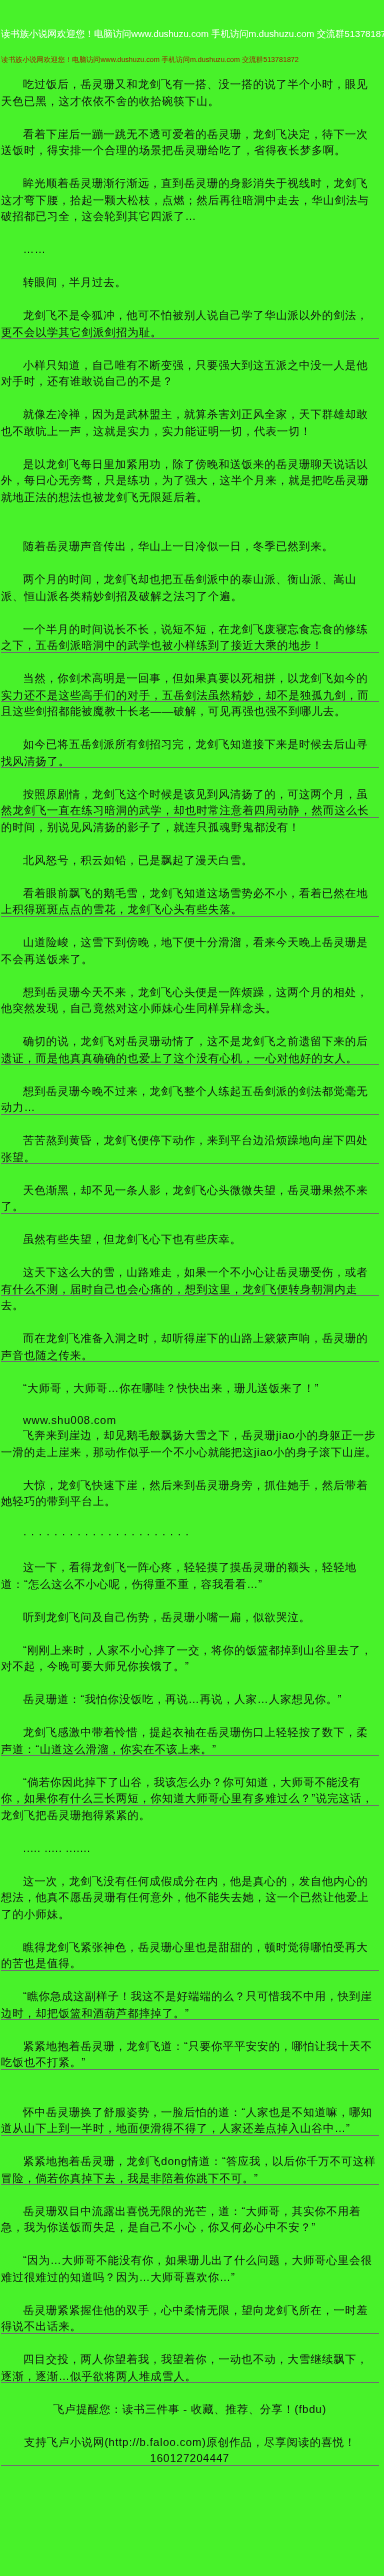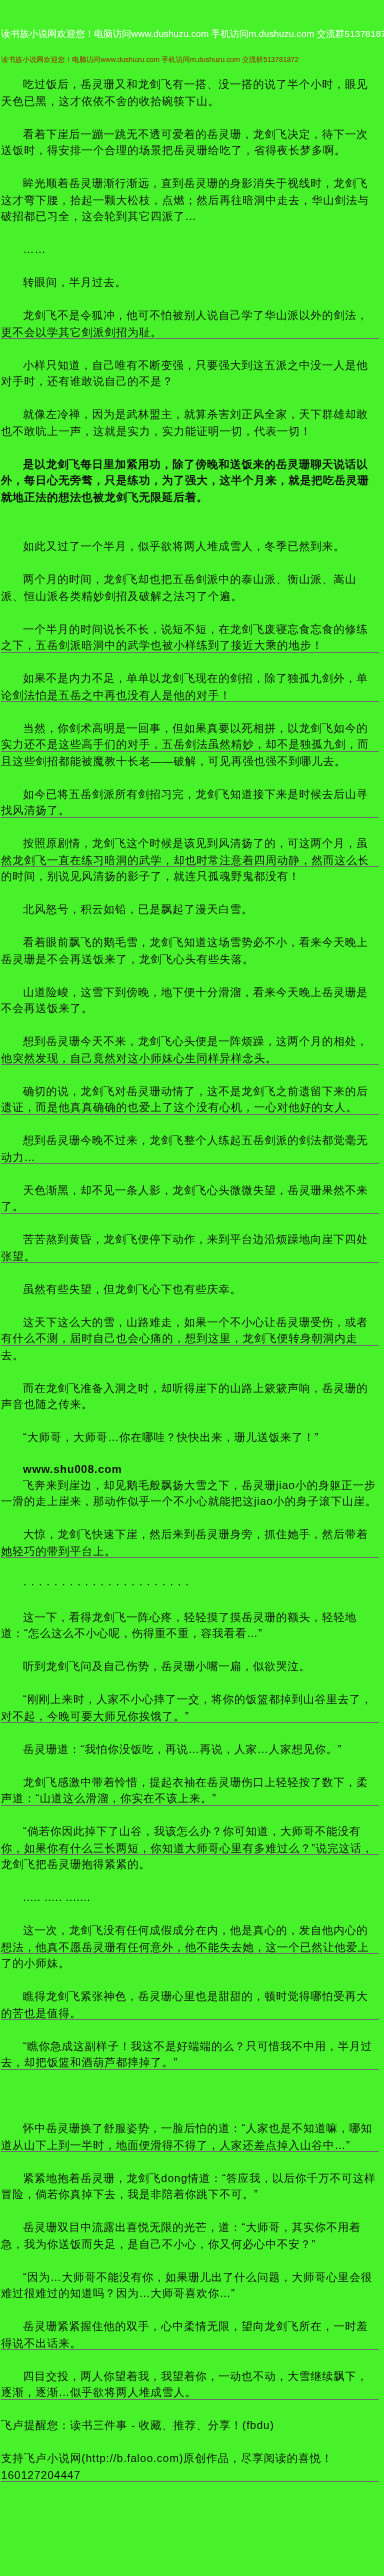--- a/index.html
+++ b/index.html
@@ -32,76 +32,76 @@
     line-height:16.5px;
     color:#111111;
     text-indent:2em;
     letter-spacing:0.5px;
     background-image:repeating-linear-gradient(
       to bottom,
       transparent 0px, transparent 15px,
       #6f6f6f 15px, #6f6f6f 15.4px,
       transparent 15.4px, transparent 16.5px);
   }
-  p.para.tight{margin-bottom:0;font-weight:bold;}
+  p.para.tight{margin-bottom:0;}
   p.para.blank{min-height:16.5px;}
   p.para.plain{background:none;}
   p.para.small{font-size:11px;line-height:14.3px;}
-  p.para.noindent{text-indent:0;}
+  p.para.noindent{text-indent:0;text-align:center;}
 </style>
 </head>
 <body>
 
 <div class="hdr1">读书族小说网欢迎您！电脑访问www.dushuzu.com 手机访问m.dushuzu.com 交流群513781872</div>
 <div class="hdr2">读书族小说网欢迎您！电脑访问www.dushuzu.com 手机访问m.dushuzu.com 交流群513781872</div>
 
 <div class="content" id="content">
     <p class="para">吃过饭后，岳灵珊又和龙剑飞有一搭、没一搭的说了半个小时，眼见天色已黑，这才依依不舍的收拾碗筷下山。</p>
     <p class="para">看着下崖后一蹦一跳无不透可爱着的岳灵珊，龙剑飞决定，待下一次送饭时，得安排一个合理的场景把岳灵珊给吃了，省得夜长梦多啊。</p>
     <p class="para">眸光顺着岳灵珊渐行渐远，直到岳灵珊的身影消失于视线时，龙剑飞这才弯下腰，拾起一颗大松枝，点燃；然后再往暗洞中走去，华山剑法与破招都已习全，这会轮到其它四派了…</p>
     <p class="para">……</p>
     <p class="para">转眼间，半月过去。</p>
     <p class="para">龙剑飞不是令狐冲，他可不怕被别人说自己学了华山派以外的剑法，更不会以学其它剑派剑招为耻。</p>
     <p class="para">小样只知道，自己唯有不断变强，只要强大到这五派之中没一人是他对手时，还有谁敢说自己的不是？</p>
     <p class="para">就像左冷禅，因为是武林盟主，就算杀害刘正风全家，天下群雄却敢也不敢吭上一声，这就是实力，实力能证明一切，代表一切！</p>
     <p class="para tight">是以龙剑飞每日里加紧用功，除了傍晚和送饭来的岳灵珊聊天说话以外，每日心无旁骛，只是练功，为了强大，这半个月来，就是把吃岳灵珊就地正法的想法也被龙剑飞无限延后着。</p>
     <p class="para blank">&nbsp;</p>
-    <p class="para">如此又过了一个半月，似乎欲将两人堆成雪人，冬季已然到来。</p>
+    <p class="para">随着岳灵珊声音传出，华山上一日冷似一日，冬季已然到来。</p>
     <p class="para">两个月的时间，龙剑飞却也把五岳剑派中的泰山派、衡山派、嵩山派、恒山派各类精妙剑招及破解之法习了个遍。</p>
     <p class="para">一个半月的时间说长不长，说短不短，在龙剑飞废寝忘食忘食的修练之下，五岳剑派暗洞中的武学也被小样练到了接近大乘的地步！</p>
-    <p class="para">如果不是内力不足，单单以龙剑飞现在的剑招，除了独孤九剑外，单论剑法怕是五岳之中再也没有人是他的对手！</p>
     <p class="para">当然，你剑术高明是一回事，但如果真要以死相拼，以龙剑飞如今的实力还不是这些高手们的对手，五岳剑法虽然精妙，却不是独孤九剑，而且这些剑招都能被魔教十长老——破解，可见再强也强不到哪儿去。</p>
     <p class="para">如今已将五岳剑派所有剑招习完，龙剑飞知道接下来是时候去后山寻找风清扬了。</p>
     <p class="para">按照原剧情，龙剑飞这个时候是该见到风清扬了的，可这两个月，虽然龙剑飞一直在练习暗洞的武学，却也时常注意着四周动静，然而这么长的时间，别说见风清扬的影子了，就连只孤魂野鬼都没有！</p>
     <p class="para">北风怒号，积云如铅，已是飘起了漫天白雪。</p>
-    <p class="para">看着眼前飘飞的鹅毛雪，龙剑飞知道这场雪势必不小，看来今天晚上岳灵珊是不会再送饭来了，龙剑飞心头有些失落。</p>
+    <p class="para">看着眼前飘飞的鹅毛雪，龙剑飞知道这场雪势必不小，看着已然在地上积得斑斑点点的雪花，龙剑飞心头有些失落。</p>
     <p class="para">山道险峻，这雪下到傍晚，地下便十分滑溜，看来今天晚上岳灵珊是不会再送饭来了。</p>
     <p class="para">想到岳灵珊今天不来，龙剑飞心头便是一阵烦躁，这两个月的相处，他突然发现，自己竟然对这小师妹心生同样异样念头。</p>
     <p class="para">确切的说，龙剑飞对岳灵珊动情了，这不是龙剑飞之前遗留下来的后遗证，而是他真真确确的也爱上了这个没有心机，一心对他好的女人。</p>
     <p class="para">想到岳灵珊今晚不过来，龙剑飞整个人练起五岳剑派的剑法都觉毫无动力…</p>
+    <p class="para">苦苦熬到黄昏，龙剑飞便停下动作，来到平台边沿烦躁地向崖下四处张望。</p>
     <p class="para">天色渐黑，却不见一条人影，龙剑飞心头微微失望，岳灵珊果然不来了。</p>
-    <p class="para">苦苦熬到黄昏，龙剑飞便停下动作，来到平台边沿烦躁地向崖下四处张望。</p>
     <p class="para">虽然有些失望，但龙剑飞心下也有些庆幸。</p>
     <p class="para">这天下这么大的雪，山路难走，如果一个不小心让岳灵珊受伤，或者有什么不测，届时自己也会心痛的，想到这里，龙剑飞便转身朝洞内走去。</p>
     <p class="para">而在龙剑飞准备入洞之时，却听得崖下的山路上簌簌声响，岳灵珊的声音也随之传来。</p>
     <p class="para">“大师哥，大师哥…你在哪哇？快快出来，珊儿送饭来了！”</p>
     <p class="para plain small tight">www.shu008.com</p>
     <p class="para">飞奔来到崖边，却见鹅毛般飘扬大雪之下，岳灵珊jiao小的身躯正一步一滑的走上崖来，那动作似乎一个不小心就能把这jiao小的身子滚下山崖。</p>
     <p class="para">大惊，龙剑飞快速下崖，然后来到岳灵珊身旁，抓住她手，然后带着她轻巧的带到平台上。</p>
     <p class="para">· · · · · · · · · · · · · · · · · · · · · ·</p>
     <p class="para">这一下，看得龙剑飞一阵心疼，轻轻摸了摸岳灵珊的额头，轻轻地道：“怎么这么不小心呢，伤得重不重，容我看看…”</p>
     <p class="para">听到龙剑飞问及自己伤势，岳灵珊小嘴一扁，似欲哭泣。</p>
     <p class="para">“刚刚上来时，人家不小心摔了一交，将你的饭篮都掉到山谷里去了，对不起，今晚可要大师兄你挨饿了。”</p>
     <p class="para">岳灵珊道：“我怕你没饭吃，再说…再说，人家…人家想见你。”</p>
     <p class="para">龙剑飞感激中带着怜惜，提起衣袖在岳灵珊伤口上轻轻按了数下，柔声道：“山道这么滑溜，你实在不该上来。”</p>
     <p class="para">“倘若你因此掉下了山谷，我该怎么办？你可知道，大师哥不能没有你，如果你有什么三长两短，你知道大师哥心里有多难过么？”说完这话，龙剑飞把岳灵珊抱得紧紧的。</p>
     <p class="para">..... ..... .......</p>
     <p class="para">这一次，龙剑飞没有任何成假成分在内，他是真心的，发自他内心的想法，他真不愿岳灵珊有任何意外，他不能失去她，这一个已然让他爱上了的小师妹。</p>
     <p class="para">瞧得龙剑飞紧张神色，岳灵珊心里也是甜甜的，顿时觉得哪怕受再大的苦也是值得。</p>
-    <p class="para">“瞧你急成这副样子！我这不是好端端的么？只可惜我不中用，半月过去，却把饭篮和酒葫芦都摔掉了。”</p>
+    <p class="para">“瞧你急成这副样子！我这不是好端端的么？只可惜我不中用，快到崖边时，却把饭篮和酒葫芦都摔掉了。”</p>
+    <p class="para tight">紧紧地抱着岳灵珊，龙剑飞道：“只要你平平安安的，哪怕让我十天不吃饭也不打紧。”</p>
     <p class="para blank">&nbsp;</p>
     <p class="para">怀中岳灵珊换了舒服姿势，一脸后怕的道：“人家也是不知道嘛，哪知道从山下上到一半时，地面便滑得不得了，人家还差点掉入山谷中…”</p>
     <p class="para">紧紧地抱着岳灵珊，龙剑飞dong情道：“答应我，以后你千万不可这样冒险，倘若你真掉下去，我是非陪着你跳下不可。”</p>
     <p class="para">岳灵珊双目中流露出喜悦无限的光芒，道：“大师哥，其实你不用着急，我为你送饭而失足，是自己不小心，你又何必心中不安？”</p>
     <p class="para">“因为…大师哥不能没有你，如果珊儿出了什么问题，大师哥心里会很难过很难过的知道吗？因为…大师哥喜欢你…”</p>
     <p class="para">岳灵珊紧紧握住他的双手，心中柔情无限，望向龙剑飞所在，一时羞得说不出话来。</p>
     <p class="para">四目交投，两人你望着我，我望着你，一动也不动，大雪继续飘下，逐渐，逐渐…似乎欲将两人堆成雪人。</p>
     <p class="para noindent">飞卢提醒您：读书三件事 - 收藏、推荐、分享！(fbdu)</p>
     <p class="para noindent">支持飞卢小说网(http://b.faloo.com)原创作品，尽享阅读的喜悦！160127204447</p>
   </div>

